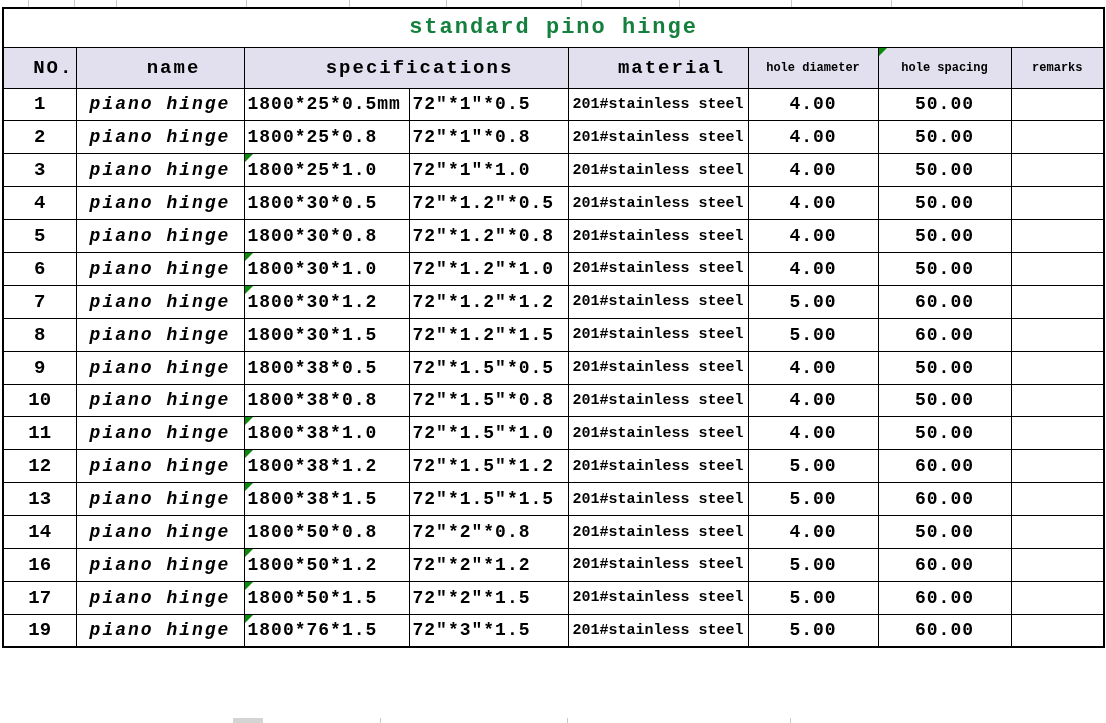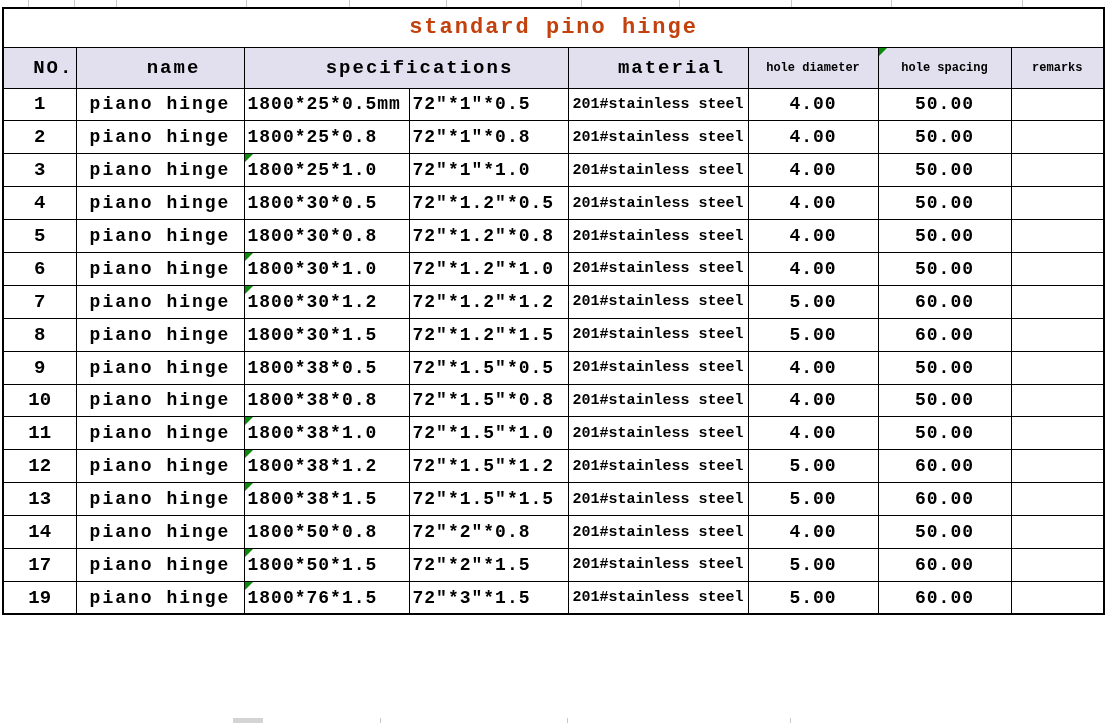--- a/index.html
+++ b/index.html
@@ -7,28 +7,28 @@
   .stage{position:relative;width:1106px;height:723px;}
   
   .gridline{position:absolute;width:1px;background:#c9c9c9;}
   .gray-cell-stub{position:absolute;left:233px;top:718px;width:30px;height:5px;background:#d4d4d4;}
   
   table.sheet{position:absolute;left:2px;top:7px;width:1101px;border-collapse:collapse;
     table-layout:fixed;border:2px solid #000;}
   .sheet th,.sheet td{border:1px solid #000;overflow:hidden;white-space:nowrap;
     font-weight:bold;box-sizing:border-box;}
   .title-cell{height:39px;background:#fff;text-align:center;font-size:22px;
-    letter-spacing:2px;color:#c2410c;}
+    letter-spacing:2px;color:#15803d;}
   .hdr{background:#e2e0ee;height:41px;text-align:center;position:relative;}
   .hdr-lg{font-size:19px;letter-spacing:2px;padding-left:28px;}
   .hdr-sm{font-size:12px;letter-spacing:0;}
   tbody tr{height:32.9px;}
   td{font-size:18px;text-align:center;position:relative;}
   td.c-no{font-size:19px;}
-  td.c-name{letter-spacing:2px;}
+  td.c-name{letter-spacing:2px;font-style:italic;}
   td.c-specm,td.c-speci{text-align:left;padding-left:3px;letter-spacing:1px;margin-left:16px;}
   td.c-mat{font-size:15px;letter-spacing:0;}
   td.c-hd,td.c-hs{letter-spacing:1px;}
   .flag{position:absolute;left:0;top:0;width:0;height:0;
     border-top:8px solid #0a8a0a;border-right:8px solid transparent;}
 </style>
 </head>
 <body>
 
 <div class="stage">
@@ -193,20 +193,30 @@
           <td class="c-no">14</td>
           <td class="c-name">piano hinge</td>
           <td class="c-specm">1800*50*0.8</td>
           <td class="c-speci">72″*2″*0.8</td>
           <td class="c-mat">201#stainless steel</td>
           <td class="c-hd">4.00</td>
           <td class="c-hs">50.00</td>
           <td class="c-rem"></td>
         </tr>
         <tr>
+          <td class="c-no">16</td>
+          <td class="c-name">piano hinge</td>
+          <td class="c-specm">1800*50*1.2<span class="flag"></span></td>
+          <td class="c-speci">72″*2″*1.2</td>
+          <td class="c-mat">201#stainless steel</td>
+          <td class="c-hd">5.00</td>
+          <td class="c-hs">60.00</td>
+          <td class="c-rem"></td>
+        </tr>
+        <tr>
           <td class="c-no">17</td>
           <td class="c-name">piano hinge</td>
           <td class="c-specm">1800*50*1.5<span class="flag"></span></td>
           <td class="c-speci">72″*2″*1.5</td>
           <td class="c-mat">201#stainless steel</td>
           <td class="c-hd">5.00</td>
           <td class="c-hs">60.00</td>
           <td class="c-rem"></td>
         </tr>
         <tr>

